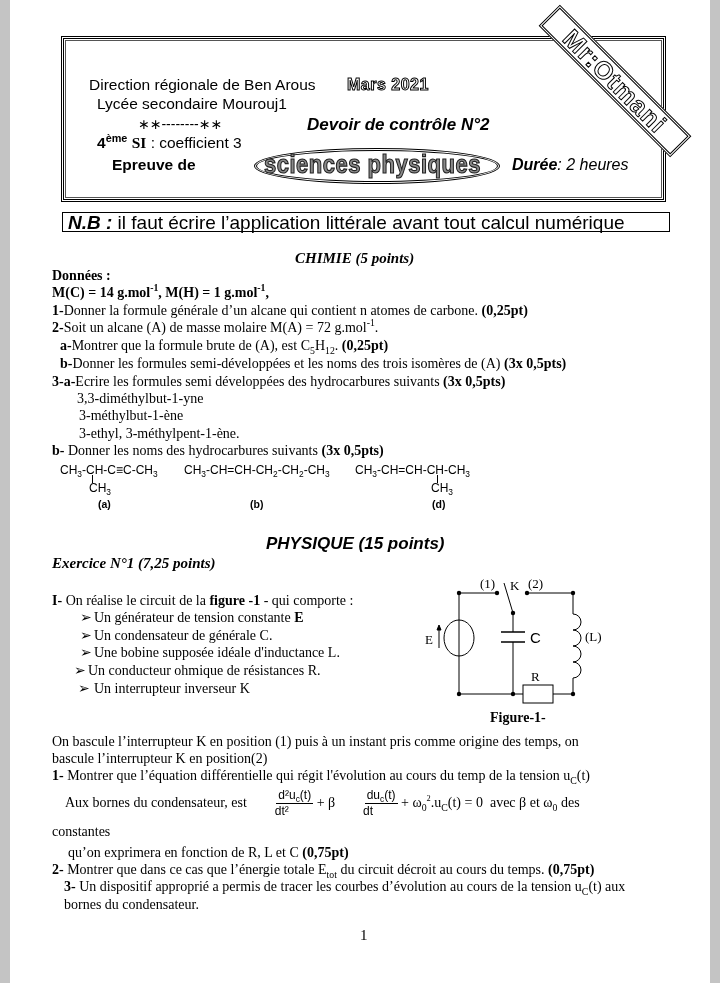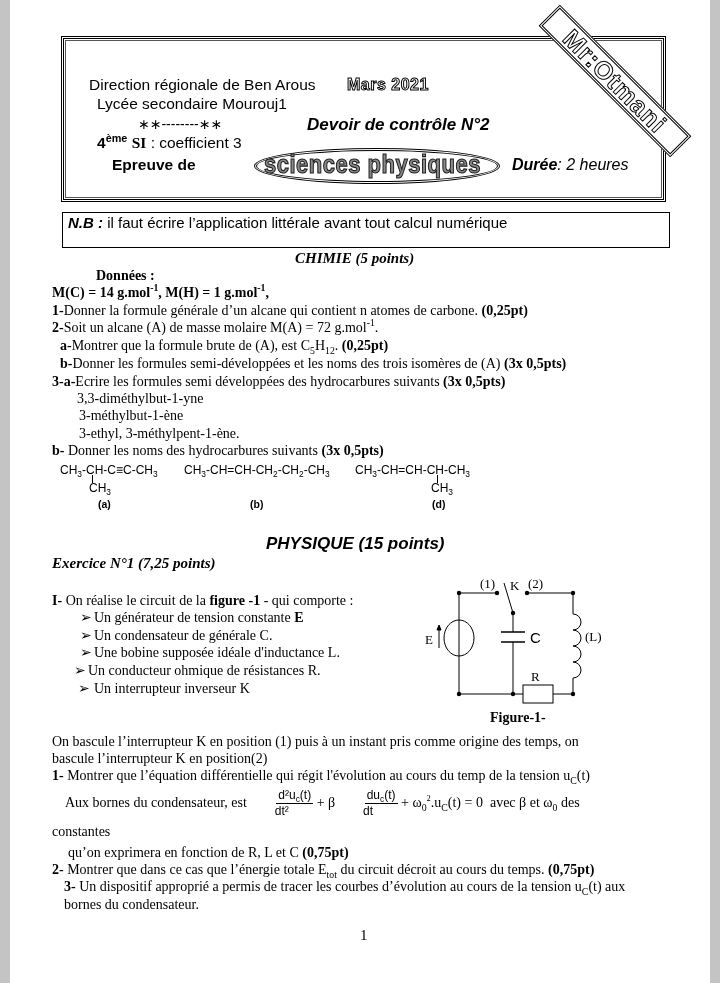--- a/index.html
+++ b/index.html
@@ -7,22 +7,22 @@
          font-family:"Liberation Serif", serif; color:#000; }
   .gutter-left { position:absolute; left:0; top:0; width:10px; height:983px; background:#c4c4c4; }
   .gutter-right { position:absolute; left:710px; top:0; width:10px; height:983px; background:#c4c4c4; }
   .abs { position:absolute; white-space:nowrap; }
   .sans { font-family:"Liberation Sans", sans-serif; }
   .serif { font-family:"Liberation Serif", serif; }
 
   
   .header-box { position:absolute; left:61px; top:36px; width:605px; height:166px;
                 border:3px double #000; box-sizing:border-box; outline:1px solid #555; outline-offset:-5px; }
-  .nb-box { position:absolute; left:62px; top:212px; width:608px; height:36px; border:1px solid #000;
-            box-sizing:border-box; font-family:"Liberation Sans", sans-serif; font-size:15px; line-height:20px; padding-left:5px; }
+  .nb-box { position:absolute; left:62px; top:212px; width:608px; height:20px; border:1px solid #000;
+            box-sizing:border-box; font-family:"Liberation Sans", sans-serif; font-size:19px; line-height:20px; padding-left:5px; }
   .hdr-text { font-family:"Liberation Sans", sans-serif; font-size:15.5px; }
   .mars { font-family:"Liberation Sans", sans-serif; font-weight:bold; font-size:16px; color:#fff;
           -webkit-text-stroke:1px #000; letter-spacing:0.5px; }
   .devoir { font-family:"Liberation Sans", sans-serif; font-weight:bold; font-style:italic; font-size:17px; }
   .ellipse { position:absolute; left:254px; top:148px; width:246px; height:36px; border:3px double #000;
              border-radius:50%; box-sizing:border-box; }
   .sci { font-family:"Liberation Sans", sans-serif; font-weight:bold; font-size:22px; color:#8a8a8a;
          -webkit-text-stroke:1px #222; letter-spacing:0.5px; transform:scaleY(1.15); }
   .stamp { position:absolute; left:522px; top:66px; width:186px; height:30px; border:3px double #000; background:#fff;
            transform:rotate(45deg); transform-origin:center; box-sizing:border-box; text-align:center; }
@@ -63,21 +63,21 @@
 <div class="abs hdr-text" style="left:512px;top:156px;font-size:16px;">
   <b class="i">Durée</b><i>: 2 heures</i>
 </div>
 <div class="stamp"><span>Mr:Otmani</span></div>
 
 <div class="nb-box">
   <b class="i">N.B :</b><span> il faut écrire l’application littérale avant tout calcul numérique</span>
 </div>
 
 <div class="abs t b i" style="left:295px;top:250px;font-size:15px;">CHIMIE (5 points)</div>
-<div class="abs t b" style="left:52px;top:268px;margin-left:44px;">Données :</div>
+<div class="abs t b" style="left:52px;top:268px;">Données :</div>
 <div class="abs t b" style="left:52px;top:285px;">
   <span>M(C) =  14 g.mol</span><sup>-1</sup><span>, M(H) =  1 g.mol</span><sup>-1</sup>,
 </div>
 <div class="abs t" style="left:52px;top:303px;">
   <b>1-</b><span>Donner la formule générale d’un alcane qui contient n atomes de carbone. </span><b>(0,25pt)</b>
 </div>
 <div class="abs t" style="left:52px;top:320px;">
   <b>2-</b><span>Soit un alcane (A) de masse molaire M(A) = 72 g.mol</span><sup>-1</sup><span>.</span>
 </div>
 <div class="abs t" style="left:60px;top:338px;">

